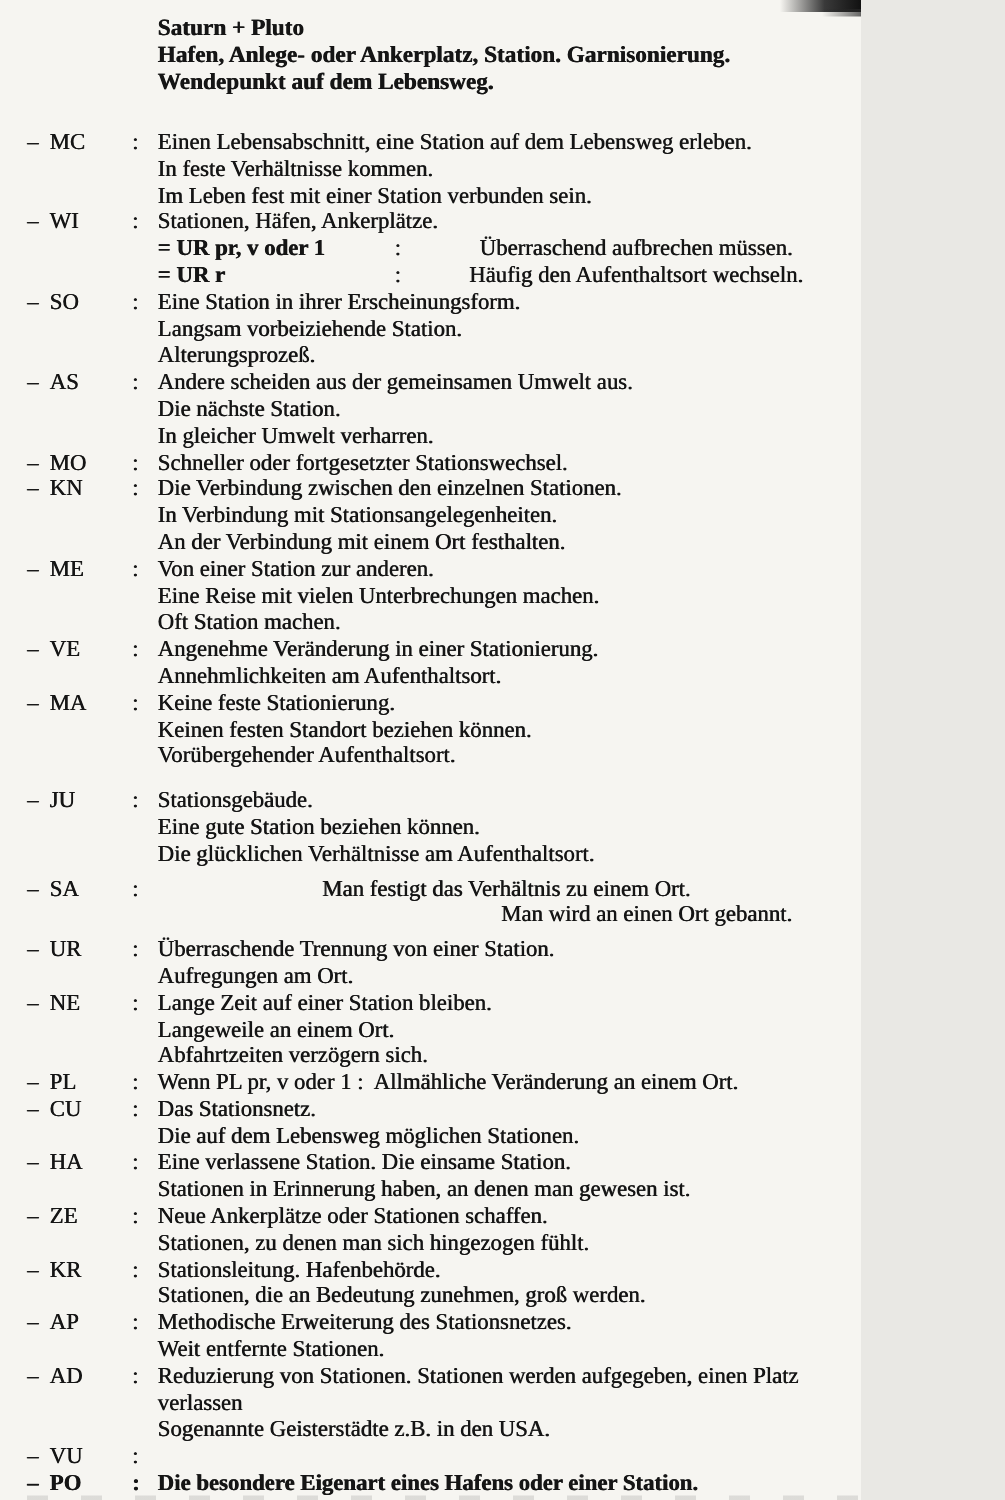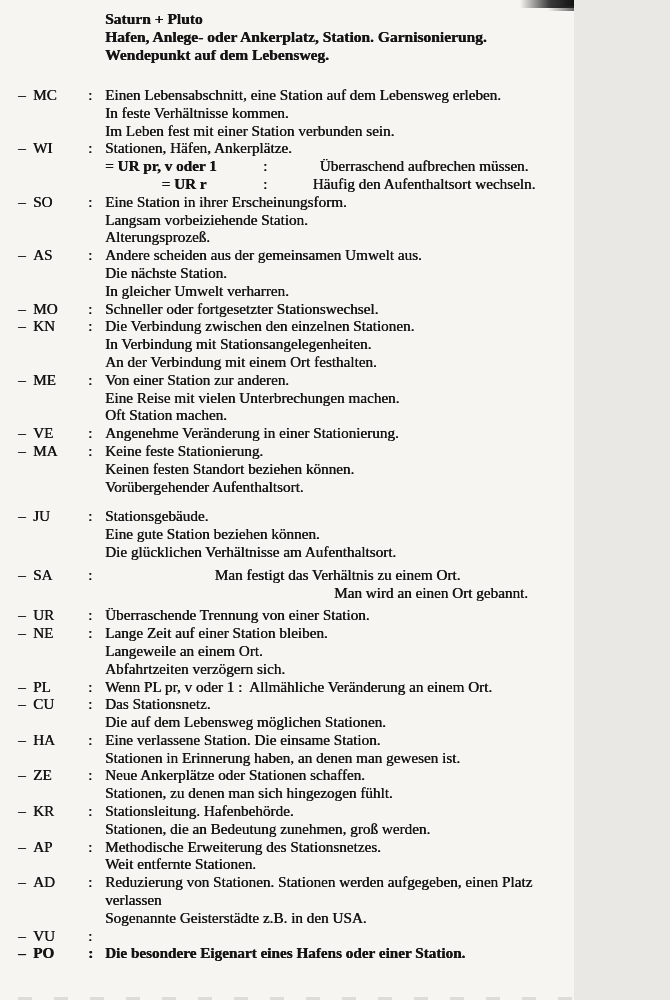--- a/index.html
+++ b/index.html
@@ -75,21 +75,21 @@
       </div>
       <div class="entry">
         <div class="kw">
           <span class="dash">–</span>
           <span>WI</span>
         </div>
         <span class="colon">:</span>
         <div class="lines">
           <div class="line">Stationen, Häfen, Ankerplätze.</div>
           <div class="line cols"><span class="l" style="flex-basis: 158px;">= UR pr, v oder 1</span><span class="m">:</span><span class="r">Überraschend aufbrechen müssen.</span></div>
-          <div class="line cols"><span class="l" style="flex-basis: 158px; text-align: center;">= UR r</span><span class="m">:</span><span class="r">Häufig den Aufenthaltsort wechseln.</span></div>
+          <div class="line cols"><span class="l" style="flex-basis: 158px;">= UR r</span><span class="m">:</span><span class="r">Häufig den Aufenthaltsort wechseln.</span></div>
         </div>
       </div>
       <div class="entry">
         <div class="kw">
           <span class="dash">–</span>
           <span>SO</span>
         </div>
         <span class="colon">:</span>
         <div class="lines">
           <div class="line">Eine Station in ihrer Erscheinungsform.</div>
@@ -144,20 +144,21 @@
         </div>
       </div>
       <div class="entry">
         <div class="kw">
           <span class="dash">–</span>
           <span>VE</span>
         </div>
         <span class="colon">:</span>
         <div class="lines">
           <div class="line">Angenehme Veränderung in einer Stationierung.</div>
+          <div class="line">Annehmlichkeiten am Aufenthaltsort.</div>
         </div>
       </div>
       <div class="entry">
         <div class="kw">
           <span class="dash">–</span>
           <span>MA</span>
         </div>
         <span class="colon">:</span>
         <div class="lines">
           <div class="line">Keine feste Stationierung.</div>
@@ -189,20 +190,21 @@
         </div>
       </div>
       <div class="entry" style="margin-top: 5px;">
         <div class="kw">
           <span class="dash">–</span>
           <span>UR</span>
         </div>
         <span class="colon">:</span>
         <div class="lines">
           <div class="line">Überraschende Trennung von einer Station.</div>
+          <div class="line">Aufregungen am Ort.</div>
         </div>
       </div>
       <div class="entry">
         <div class="kw">
           <span class="dash">–</span>
           <span>NE</span>
         </div>
         <span class="colon">:</span>
         <div class="lines">
           <div class="line">Lange Zeit auf einer Station bleiben.</div>

